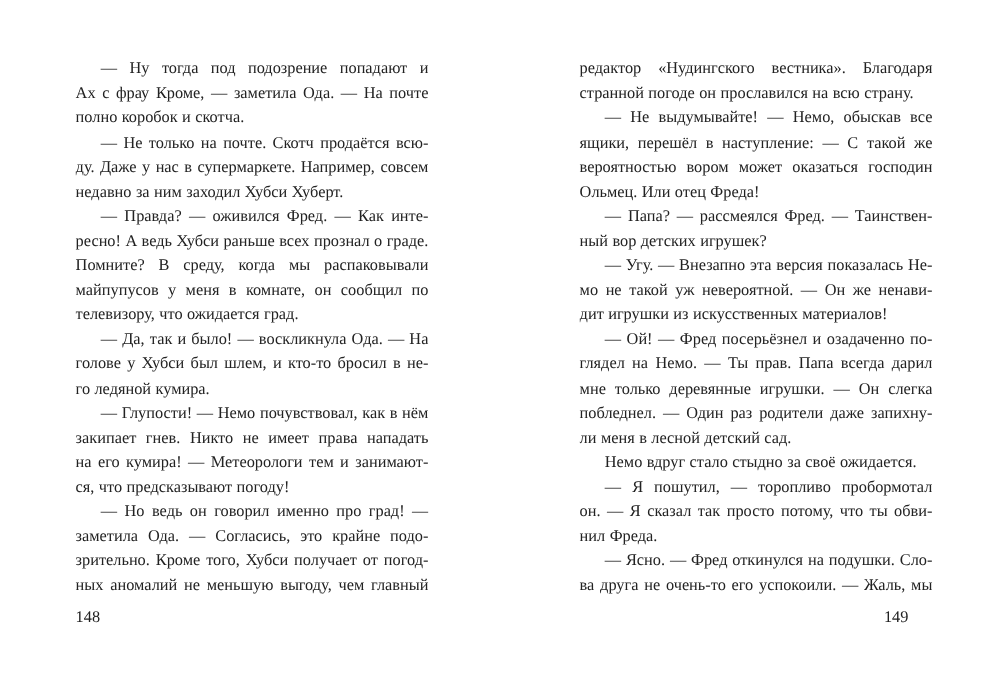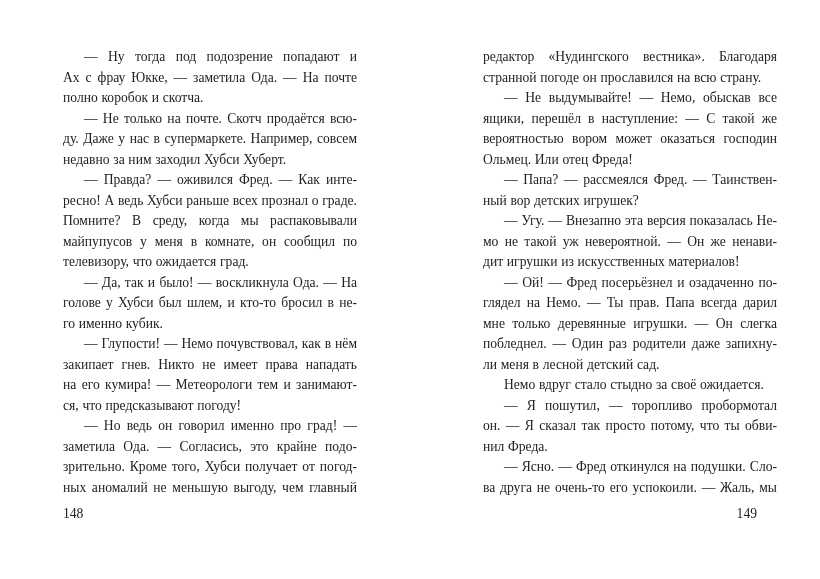--- a/index.html
+++ b/index.html
@@ -61,39 +61,39 @@
   }
 </style>
 </head>
 <body>
 
 <div class="spread">
 
   <div class="text-column left">
       <p class="para indent">
         <span class="line">— Ну тогда под подозрение попадают и Франц</span>
-        <span class="line">Ах с фрау Юкке, — заметила Ода. — На почте</span>
+        <span class="line">Ах с фрау Кроме, — заметила Ода. — На почте</span>
         <span class="line last">полно коробок и скотча.</span>
       </p>
       <p class="para indent">
         <span class="line">— Не только на почте. Скотч продаётся всю-</span>
         <span class="line">ду. Даже у нас в супермаркете. Например, совсем</span>
         <span class="line last">недавно за ним заходил Хубси Хуберт.</span>
       </p>
       <p class="para indent">
         <span class="line">— Правда? — оживился Фред. — Как инте-</span>
         <span class="line">ресно! А ведь Хубси раньше всех прознал о граде.</span>
         <span class="line">Помните? В среду, когда мы распаковывали</span>
         <span class="line">майпупусов у меня в комнате, он сообщил по</span>
         <span class="line last">телевизору, что ожидается град.</span>
       </p>
       <p class="para indent">
         <span class="line">— Да, так и было! — воскликнула Ода. — На</span>
         <span class="line">голове у Хубси был шлем, и кто-то бросил в не-</span>
-        <span class="line last">го именно кубик.</span>
+        <span class="line last">го ледяной кумира.</span>
       </p>
       <p class="para indent">
         <span class="line">— Глупости! — Немо почувствовал, как в нём</span>
         <span class="line">закипает гнев. Никто не имеет права нападать</span>
         <span class="line">на его кумира! — Метеорологи тем и занимают-</span>
         <span class="line last">ся, что предсказывают погоду!</span>
       </p>
       <p class="para indent">
         <span class="line">— Но ведь он говорил именно про град! —</span>
         <span class="line">заметила Ода. — Согласись, это крайне подо-</span>

